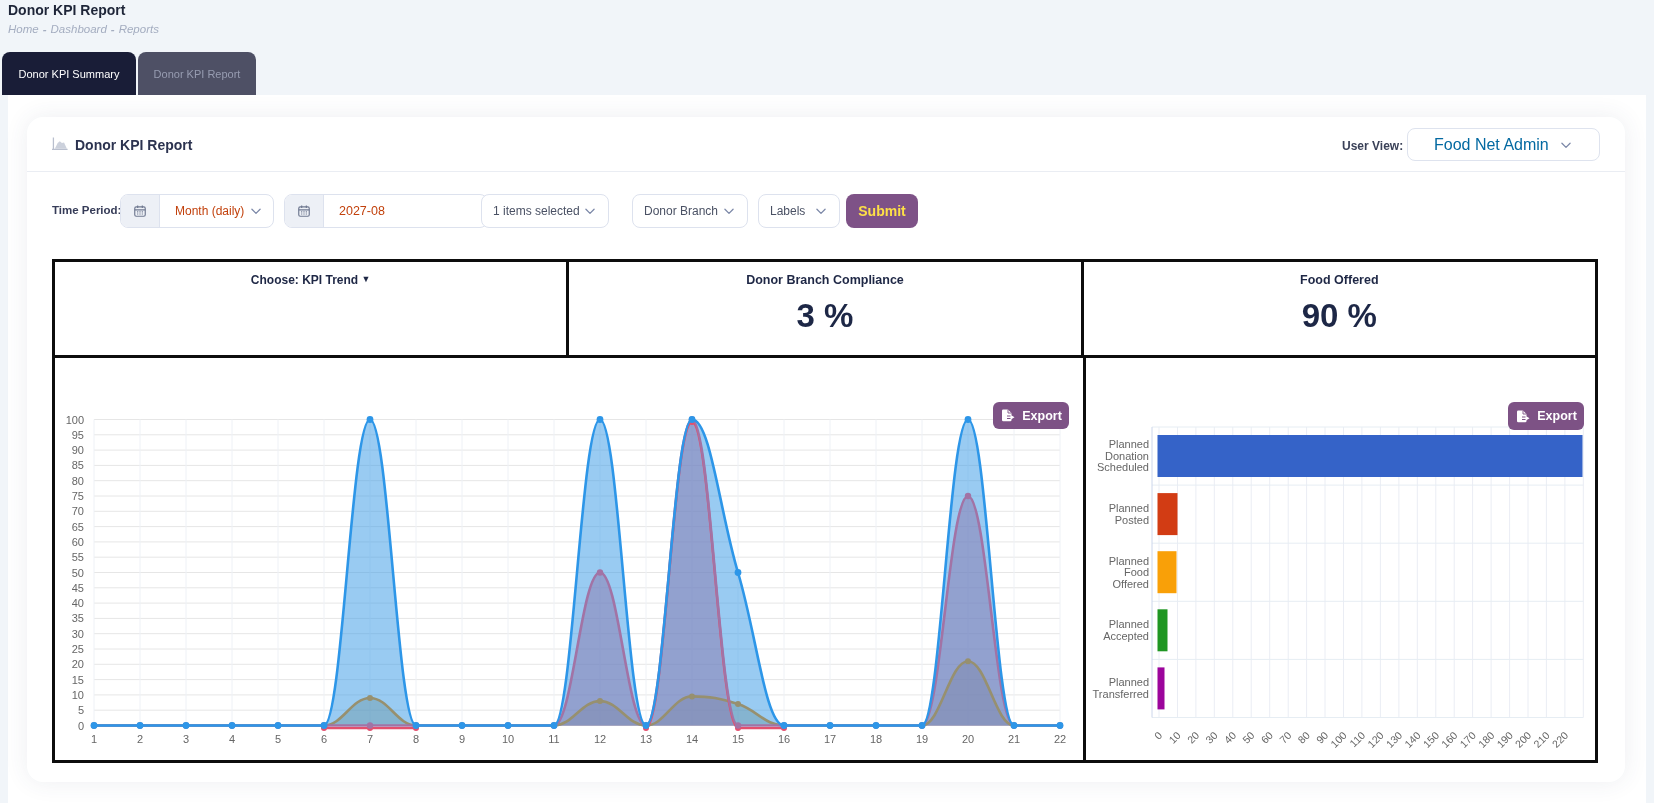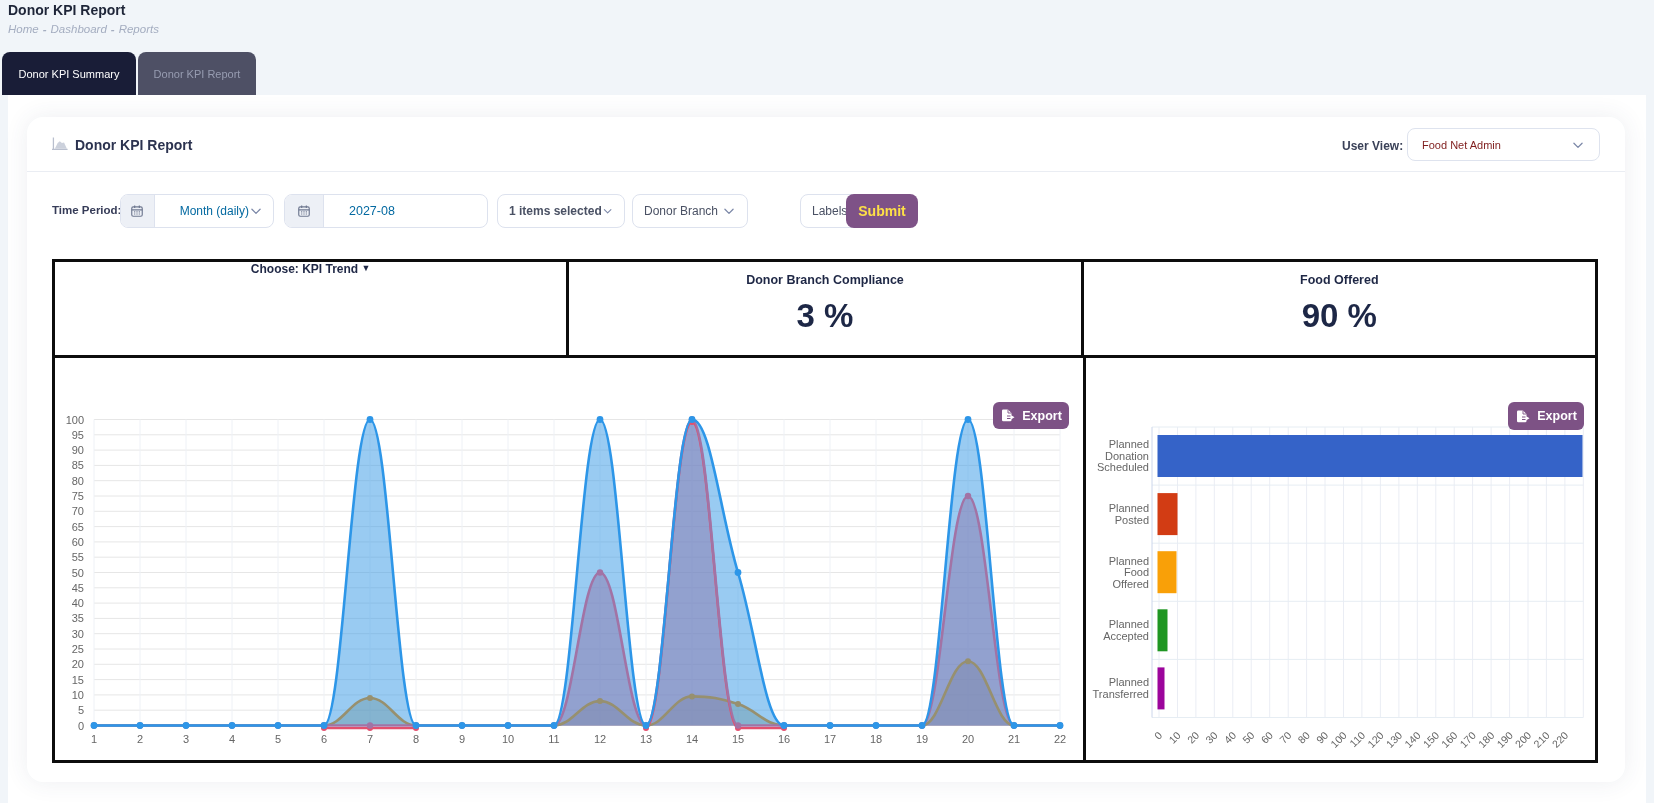--- a/index.html
+++ b/index.html
@@ -8,36 +8,36 @@
 .crumbs { left:8px; top:23px; font-size:11.5px; color:#a4adc0;font-style:italic; }
 .crumbs span { margin:0 4px; font-weight:bold; }
 .tab { top:52px; height:43px; border-radius:8px 8px 0 0; font-size:11px; font-weight:normal; display:flex; align-items:center; justify-content:center; }
 .tab1 { left:2px; width:134px; background:#191d37; color:#ffffff; }
 .tab2 { left:138px; width:118px; background:#4e5065; color:#979cb1; }
 .pane { left:8px; top:95px; width:1638px; height:708px; background:#ffffff; }
 .card { left:27px; top:117px; width:1598px; height:665px; background:#ffffff; border-radius:16px; box-shadow:0 0 24px rgba(60,70,100,0.09); }
 .chead { left:27px; top:117px; width:1598px; height:55px; border-bottom:1px solid #eaedf3; }
 .ctitle { left:75px; top:137px; font-size:14px; font-weight:bold; color:#2c3350; }
 .uvlabel { left:1342px; top:139px; font-size:12px; font-weight:bold; color:#3a4158; white-space:nowrap; }
-.uvsel { left:1407px; top:128px; width:193px; height:33px; border:1px solid #dee3ee; border-radius:8px; background:#fff; display:flex; align-items:center; padding:0 14px; font-size:11px; color:#7f1d1d; }
+.uvsel { left:1407px; top:128px; width:193px; height:33px; border:1px solid #dee3ee; border-radius:8px; background:#fff; display:flex; align-items:center; padding:0 26px; font-size:16px; color:#0369a1; }
 .uvsel svg { margin-left:auto; }
 .flabel { font-size:11.5px; font-weight:bold; color:#363c58; white-space:nowrap; }
 .grp { top:194px; height:34px; border:1px solid #dde2ee; border-radius:8px; background:#fff; display:flex; align-items:center; overflow:hidden; }
 .prep { width:39px; height:100%; background:#edf0f6; border-right:1px solid #dde2ee; display:flex; align-items:center; justify-content:center; }
-.gtxt { padding-left:25px; font-size:12px; color:#0369a1; white-space:nowrap; }
+.gtxt { padding-left:15px; font-size:12px; color:#c2410c; white-space:nowrap; }
 .sel { top:194px; height:34px; border:1px solid #dde2ee; border-radius:8px; background:#fff; display:flex; align-items:center; padding:0 11px; font-size:12px; color:#4a5164; white-space:nowrap; }
 .sel svg { margin-left:auto; }
 .submit { left:846px; top:194px; width:72px; height:34px; background:#7e5287; border-radius:8px; color:#fde047; font-size:14px; font-weight:bold; display:flex; align-items:center; justify-content:center; }
 .bigbox { left:52px; top:259px; width:1546px; height:504px; border:3px solid #0d0d0d; background:#fff; }
 .kpirow { display:flex; height:96px; border-bottom:3px solid #0d0d0d; }
 .kcell { flex:1; border-right:3px solid #0d0d0d; text-align:center; position:relative; }
 .kcell:last-child { border-right:none; }
 .ktitle { margin-top:11px; font-size:12.5px; font-weight:bold; color:#1e2745; }
 .kval { margin-top:10px; font-size:33px; font-weight:bold; color:#1d2746; }
-.kchoose { font-size:12px; font-weight:bold; color:#1e2745; }
+.kchoose { margin-top:11px; font-size:12px; font-weight:bold; color:#1e2745; }
 .chartrow { display:flex; height:402px; }
 .lpane { width:1031px; border-right:3px solid #0d0d0d; position:relative; }
 .rpane { flex:1; position:relative; }
 .export { position:absolute; background:#7d5285; border-radius:6px; color:#fff; font-size:12.5px; font-weight:bold; display:flex; align-items:center; justify-content:center; gap:7px;margin-top:30px; }
 </style></head>
 <body>
 <div class="abs title">Donor KPI Report</div>
 <div class="abs crumbs">Home<span>-</span>Dashboard<span>-</span>Reports</div>
 <div class="abs tab tab1">Donor KPI Summary</div>
 <div class="abs tab tab2">Donor KPI Report</div>
@@ -90,27 +90,27 @@
           <line x1="11" y1="13.5" x2="13" y2="13.5"></line>
           <line x1="15" y1="13.5" x2="17" y2="13.5"></line>
           <line x1="7" y1="17" x2="9" y2="17"></line>
           <line x1="11" y1="17" x2="13" y2="17"></line>
           <line x1="15" y1="17" x2="17" y2="17"></line>
         </g>
       </svg>
     </div>
     <div class="gtxt" style="font-size:12.5px;">2027-08</div>
   </div>
-<div class="abs sel" style="left:497px; width:128px;font-weight:bold;">1 items selected <svg width="14" height="14" viewBox="0 0 24 24" fill="none" stroke="#7c88a8" stroke-width="2.2" stroke-linecap="round" stroke-linejoin="round">
+<div class="abs sel" style="left:481px; width:128px;">1 items selected <svg width="14" height="14" viewBox="0 0 24 24" fill="none" stroke="#7c88a8" stroke-width="2.2" stroke-linecap="round" stroke-linejoin="round">
       <polyline points="5 9 12 16 19 9"></polyline>
     </svg></div>
 <div class="abs sel" style="left:632px; width:116px;">Donor Branch <svg width="14" height="14" viewBox="0 0 24 24" fill="none" stroke="#7c88a8" stroke-width="2.2" stroke-linecap="round" stroke-linejoin="round">
       <polyline points="5 9 12 16 19 9"></polyline>
     </svg></div>
-<div class="abs sel" style="left:800px; width:60px;justify-content:flex-end;">Labels <svg width="14" height="14" viewBox="0 0 24 24" fill="none" stroke="#7c88a8" stroke-width="2.2" stroke-linecap="round" stroke-linejoin="round">
+<div class="abs sel" style="left:758px; width:82px;justify-content:flex-end;">Labels <svg width="14" height="14" viewBox="0 0 24 24" fill="none" stroke="#7c88a8" stroke-width="2.2" stroke-linecap="round" stroke-linejoin="round">
       <polyline points="5 9 12 16 19 9"></polyline>
     </svg></div>
 <div class="abs submit">Submit</div>
 <div class="abs bigbox">
   <div class="kpirow">
     <div class="kcell">
         <div class="kchoose">Choose: KPI Trend <span style="font-size:9px; vertical-align:2px;">▼</span></div>
       </div>
     <div class="kcell">
         <div class="ktitle">Donor Branch Compliance</div>

